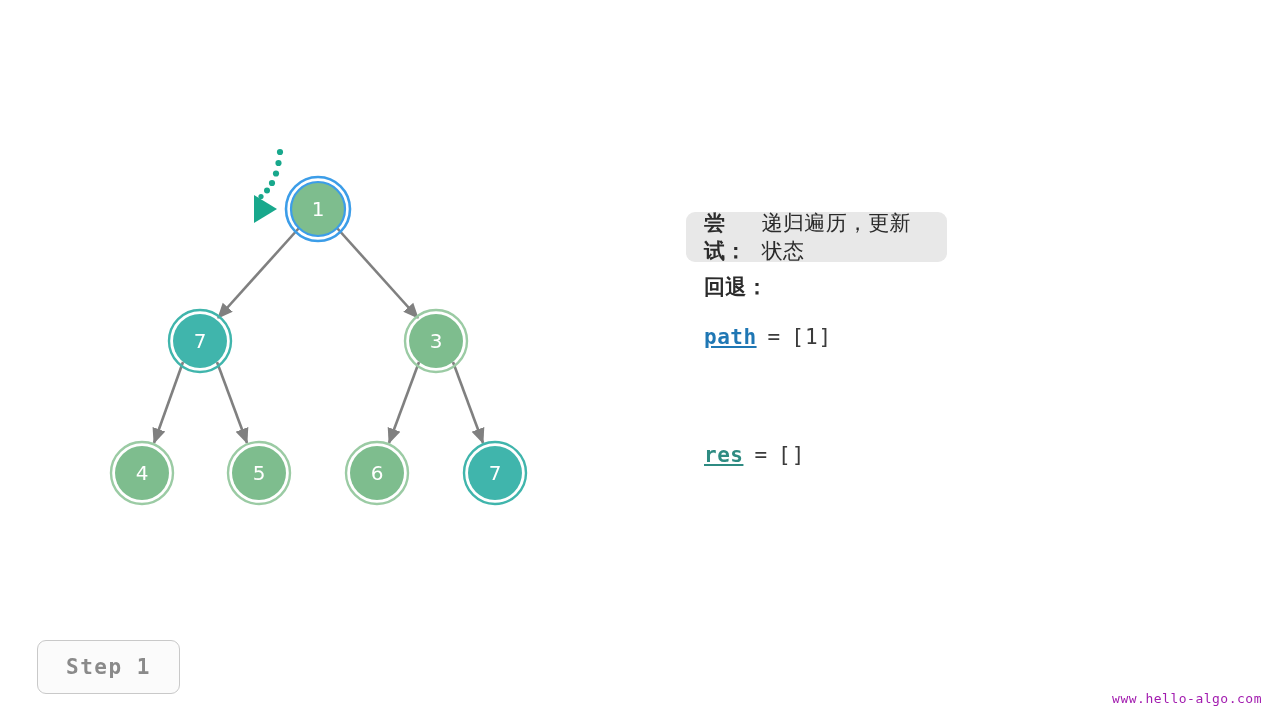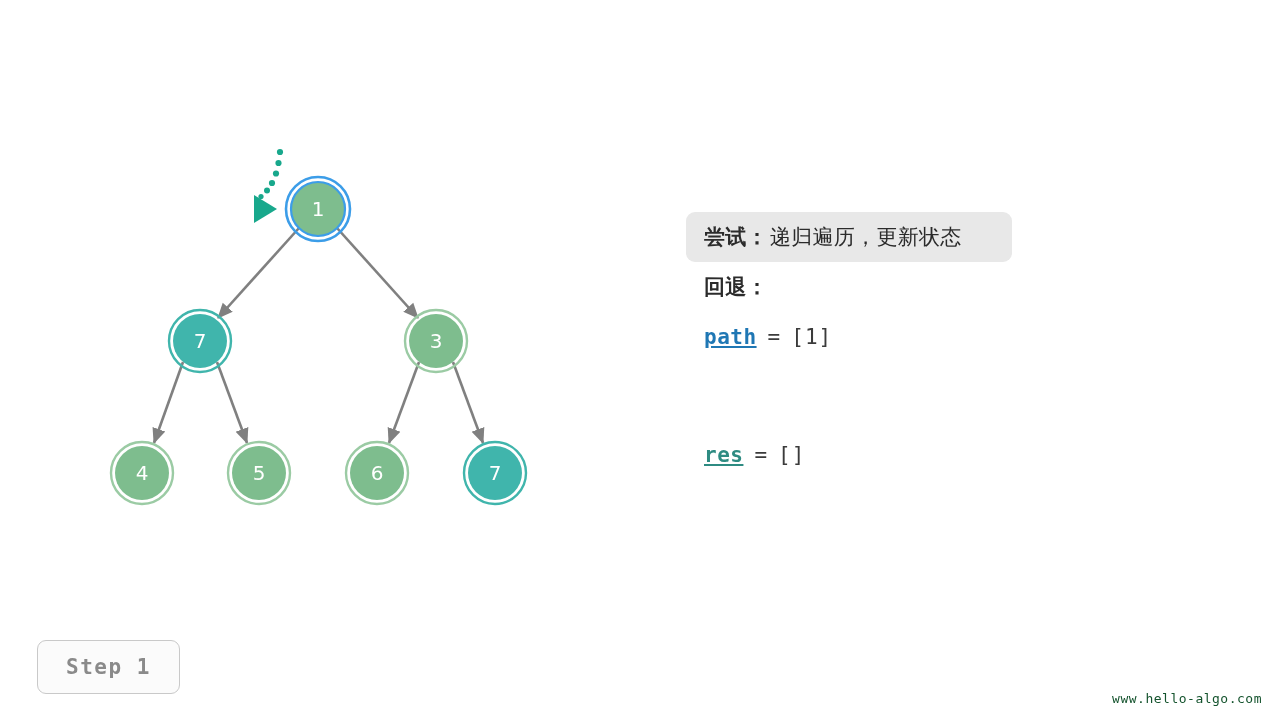--- a/index.html
+++ b/index.html
@@ -49,21 +49,21 @@
     align-items: center;
     padding: 0 18px;
     box-sizing: border-box;
     font-size: 21px;
     color: #2b2b2b;
     letter-spacing: 0.3px;
   }
   .info-row.highlight {
     background: #e8e8e8;
     border-radius: 9px;
-    width: 326px;
+    width: 261px;
   }
   .info-row .row-key {
     font-weight: bold;
     margin-right: 2px;
   }
   .info-row .row-val {
     font-weight: normal;
   }
 
   .var-row {
@@ -115,21 +115,21 @@
     text-align: center;
   }
 
   
   #watermark {
     position: absolute;
     right: 18px;
     bottom: 14px;
     font-family: "DejaVu Sans Mono", "Liberation Mono", monospace;
     font-size: 13px;
-    color: #14532d;
+    color: #a21caf;
     letter-spacing: 0.5px;
   }
 </style>
 </head>
 <body>
 
 <svg id="tree-canvas" viewBox="0 0 680 720">
   <defs>
     <marker id="arrowhead" markerWidth="7" markerHeight="7" refX="5.6" refY="3" orient="auto" markerUnits="strokeWidth">
       <path d="M0,0.4 L6,3 L0,5.6 Z" fill="#808080"></path>

